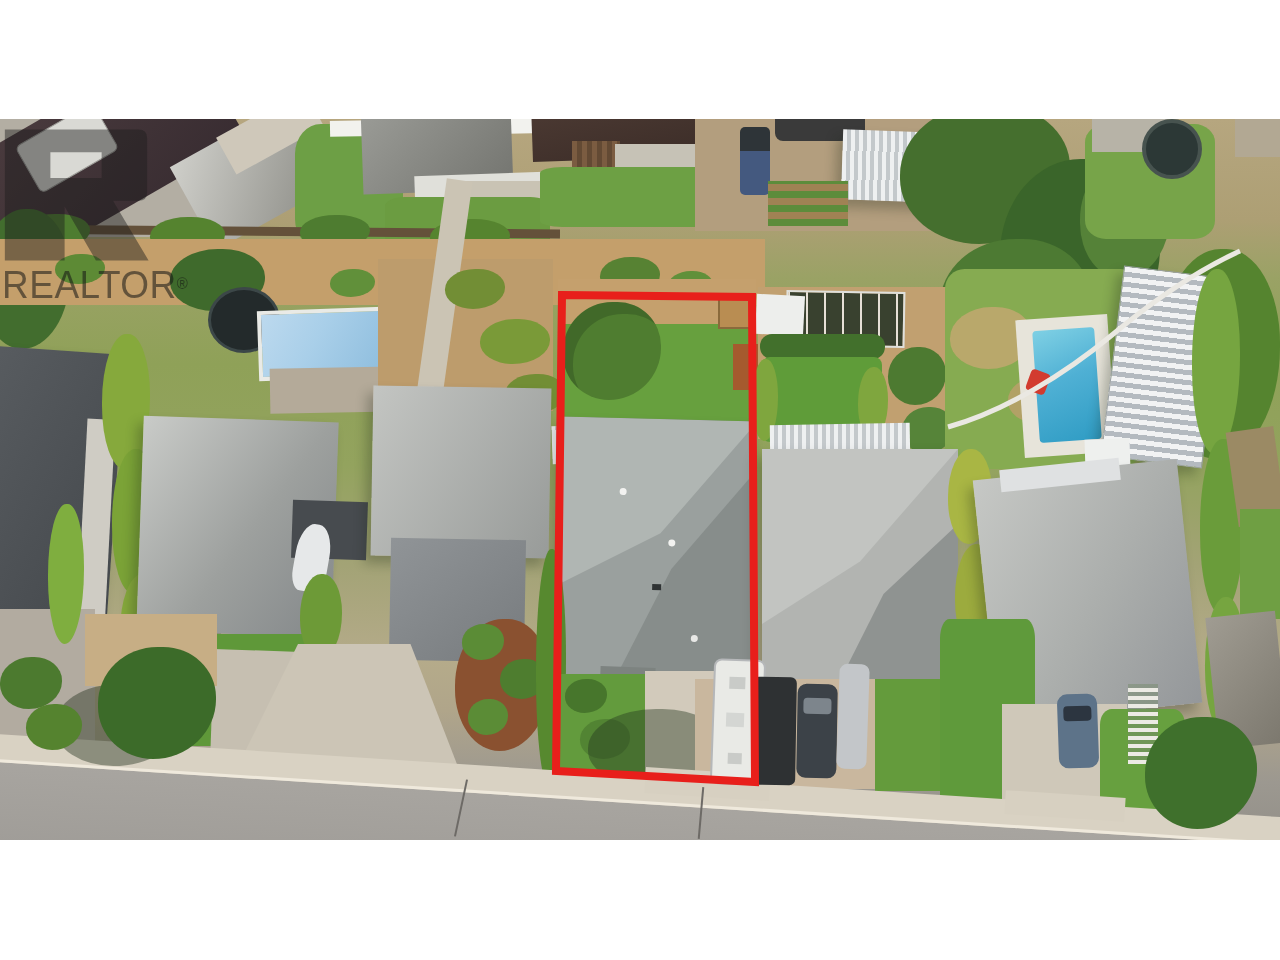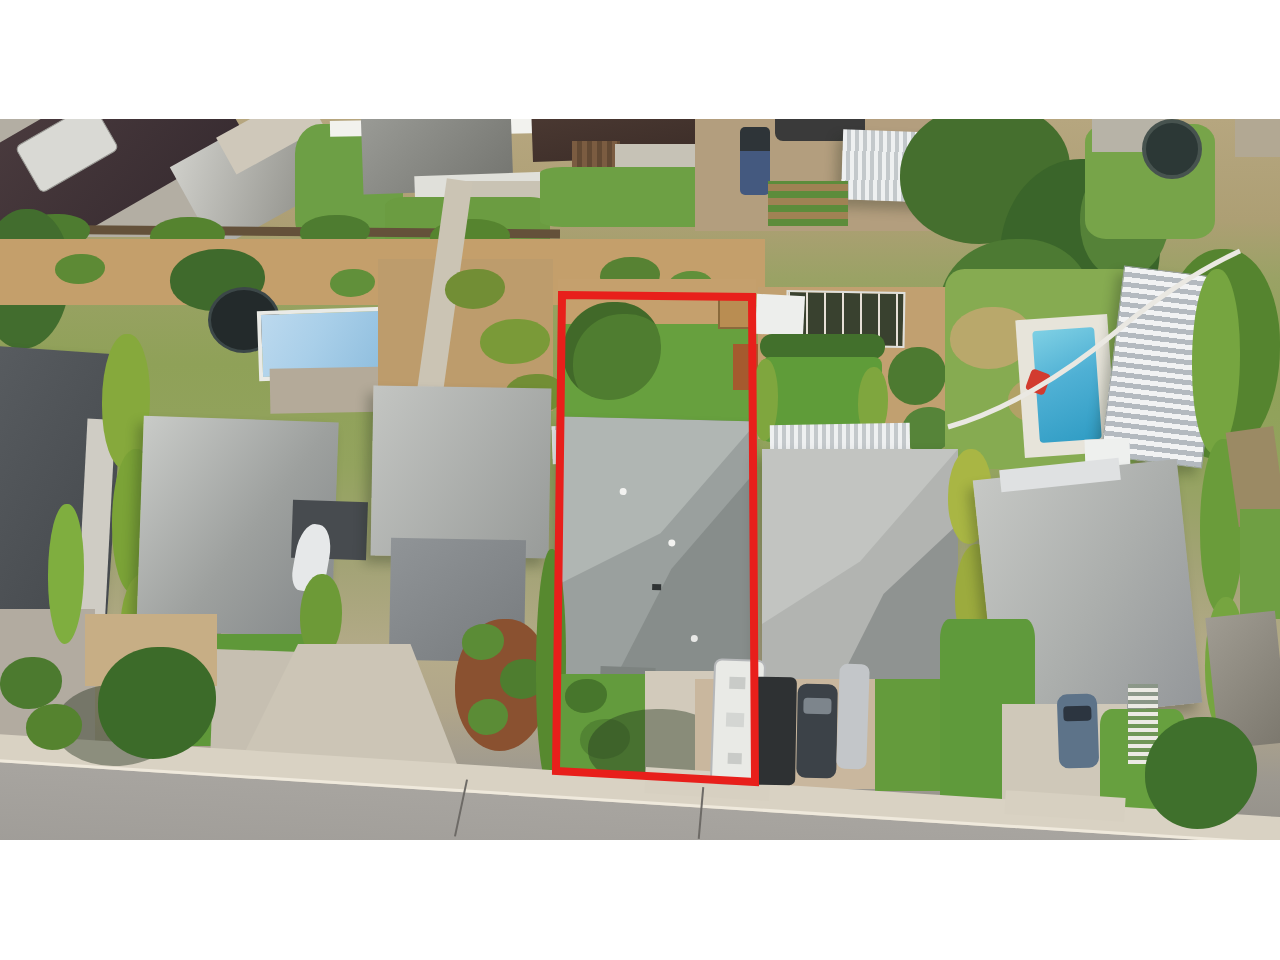--- a/index.html
+++ b/index.html
@@ -196,15 +196,21 @@
   <div class="el" style="left:1058px;top:575px;width:40px;height:74px;background:#5d7389;border-radius:10px;transform:rotate(-2deg);">
     <div class="el" style="left:6px;top:12px;width:28px;height:15px;background:#2c3540;border-radius:4px;"></div>
   </div>
   <div class="el blob" style="left:1145px;top:598px;width:112px;height:112px;background:#3f702c;"></div>
 
   <svg class="overlay" viewBox="0 0 1280 721">
     <path fill="none" d="M 948,308 C 1005,292 1065,255 1112,216 C 1160,176 1205,148 1240,132" stroke="#eae8e2" stroke-width="5"></path>
     <polygon fill="none" stroke-linejoin="miter" points="562,176 752,178 755,663 556,652" stroke="#e81f1b" stroke-width="8"></polygon>
   </svg>
 
+  <div class="wm">
+    <svg width="148" height="132" viewBox="0 0 104 92">
+      <path fill="rgba(28,28,28,.45)" fill-rule="evenodd" d="M2,0 H96 Q102,0 102,6 V44 Q102,50 96,50 H78 L103,92 H66 L44,54 V92 H2 Z M34,16 V34 H70 V16 Z"></path>
+    </svg>
+    <div class="wm-text"><span>REALTOR</span><span class="wm-reg">®</span></div>
+  </div>
 
  </div>
 </div>
 
 </body></html>

